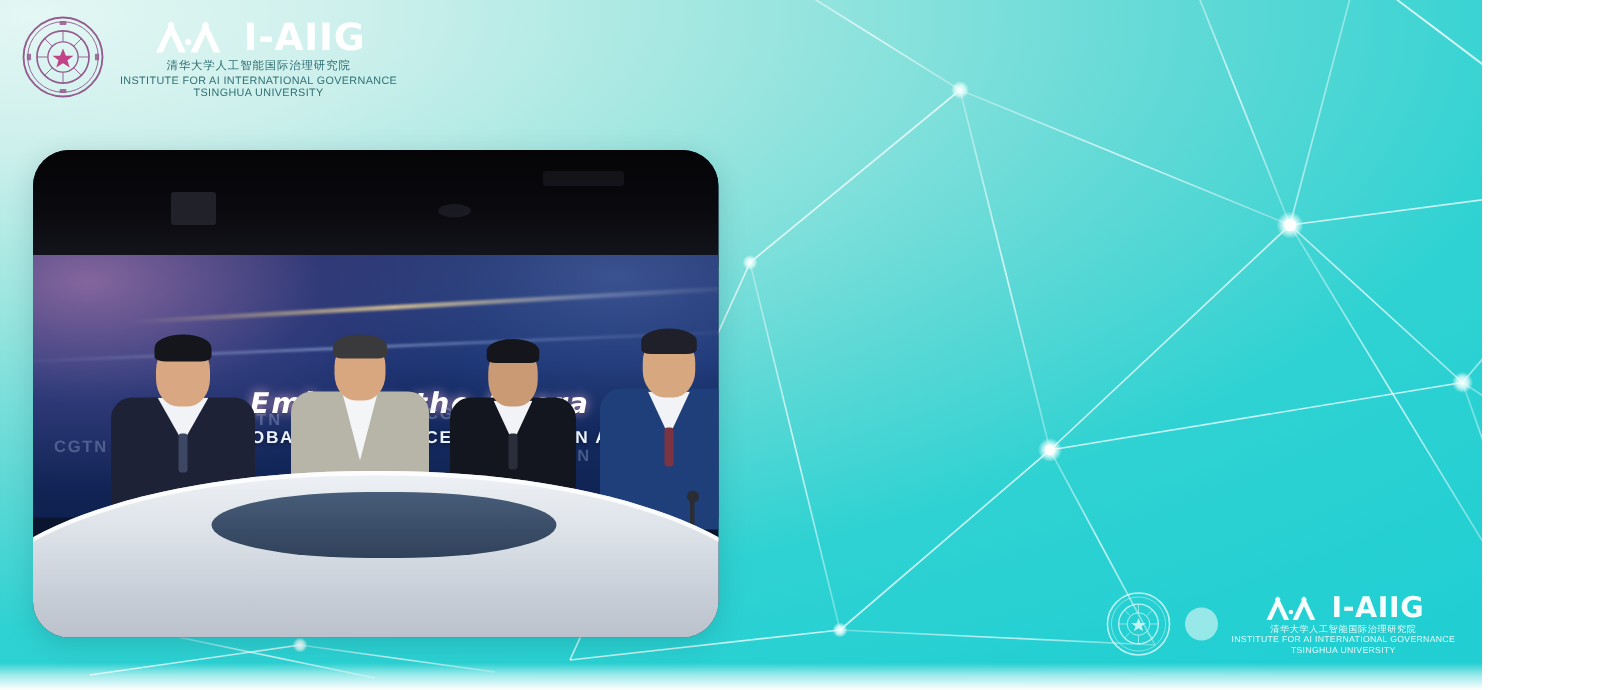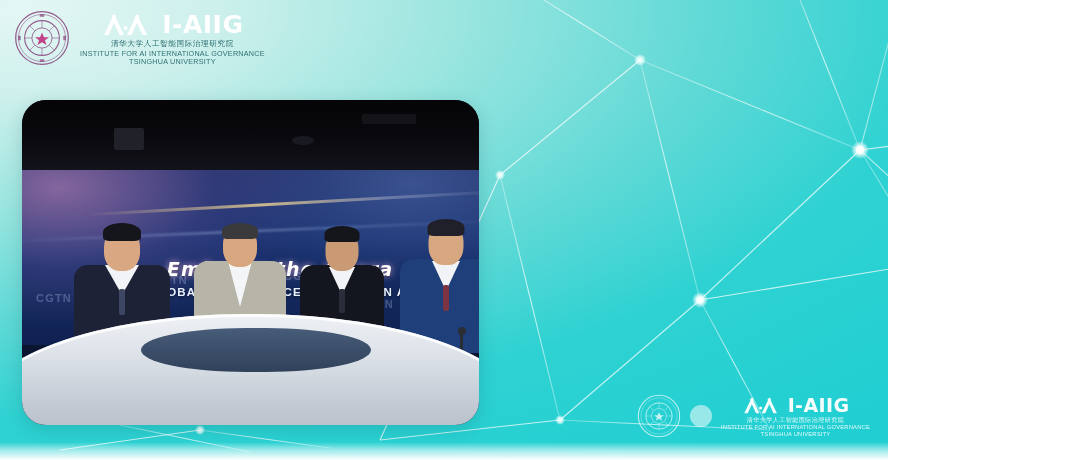--- a/index.html
+++ b/index.html
@@ -3,21 +3,21 @@
 <meta charset="utf-8">
 <title>I-AIIG News Banner</title>
 <style>
   html,body{margin:0;padding:0;}
   body{
     width:1080px;height:460px;overflow:hidden;
     font-family:"Liberation Sans","DejaVu Sans",sans-serif;
     background:#ffffff;
   }
   .banner{
-    position:relative;width:888px;height:460px;overflow:hidden;
+    position:relative;width:988px;height:460px;overflow:hidden;
     background:
       radial-gradient(140% 120% at 2% 2%, #e4f7f4 0%, #cdf0ec 16%, #9fe6e0 34%, #5fd9d6 56%, #2fd2d2 74%, #21cfd2 100%);
   }
   
   .net{position:absolute;inset:0;width:1080px;height:460px;}
   .bottom-fade{
     position:absolute;left:0;right:0;bottom:0;height:18px;
     background:linear-gradient(to bottom, rgba(255,255,255,0) 0%, rgba(255,255,255,.55) 45%, #ffffff 100%);
     z-index:9;
   }

